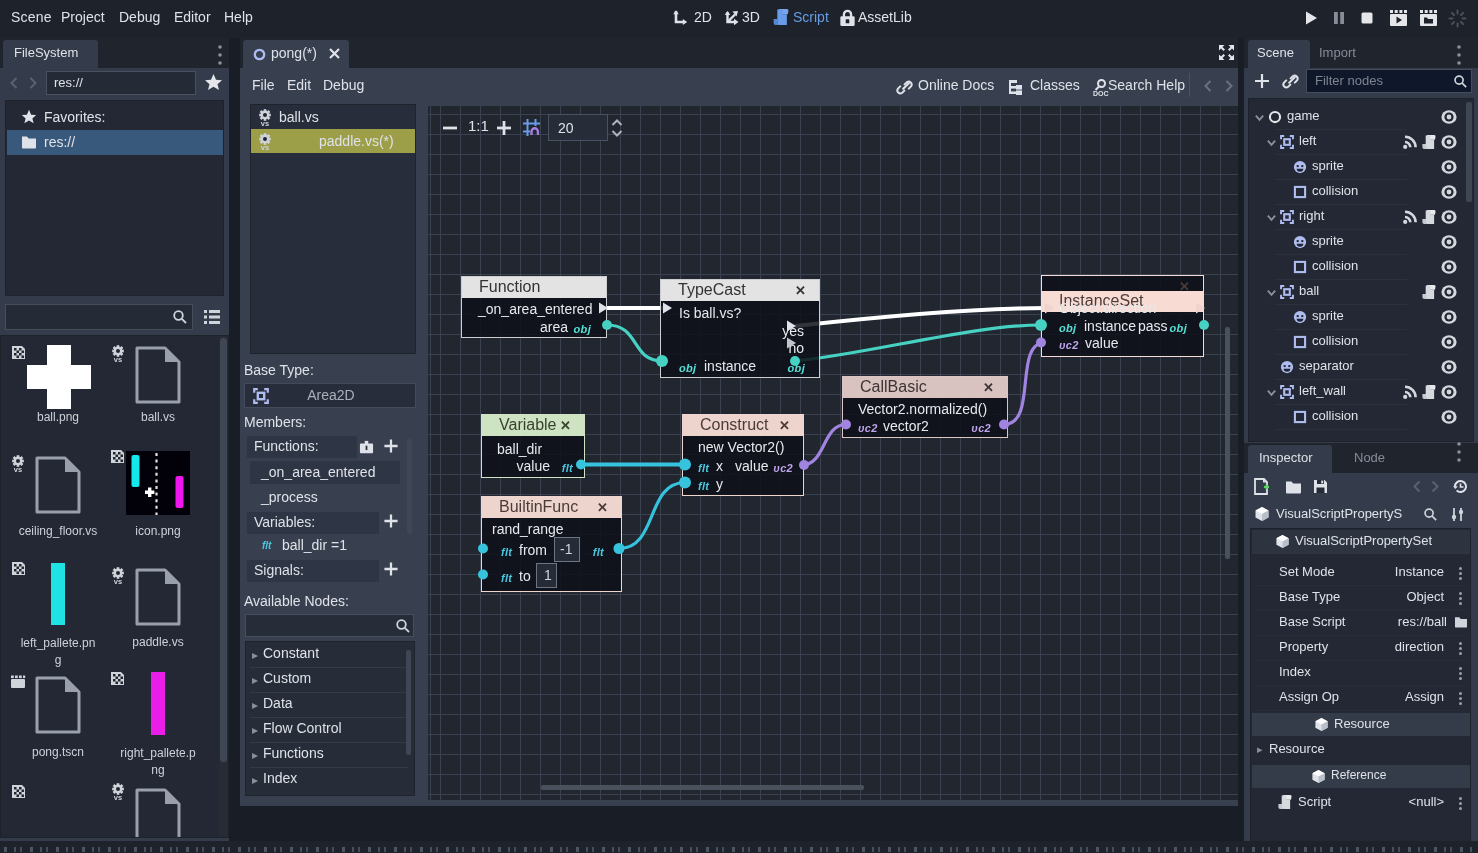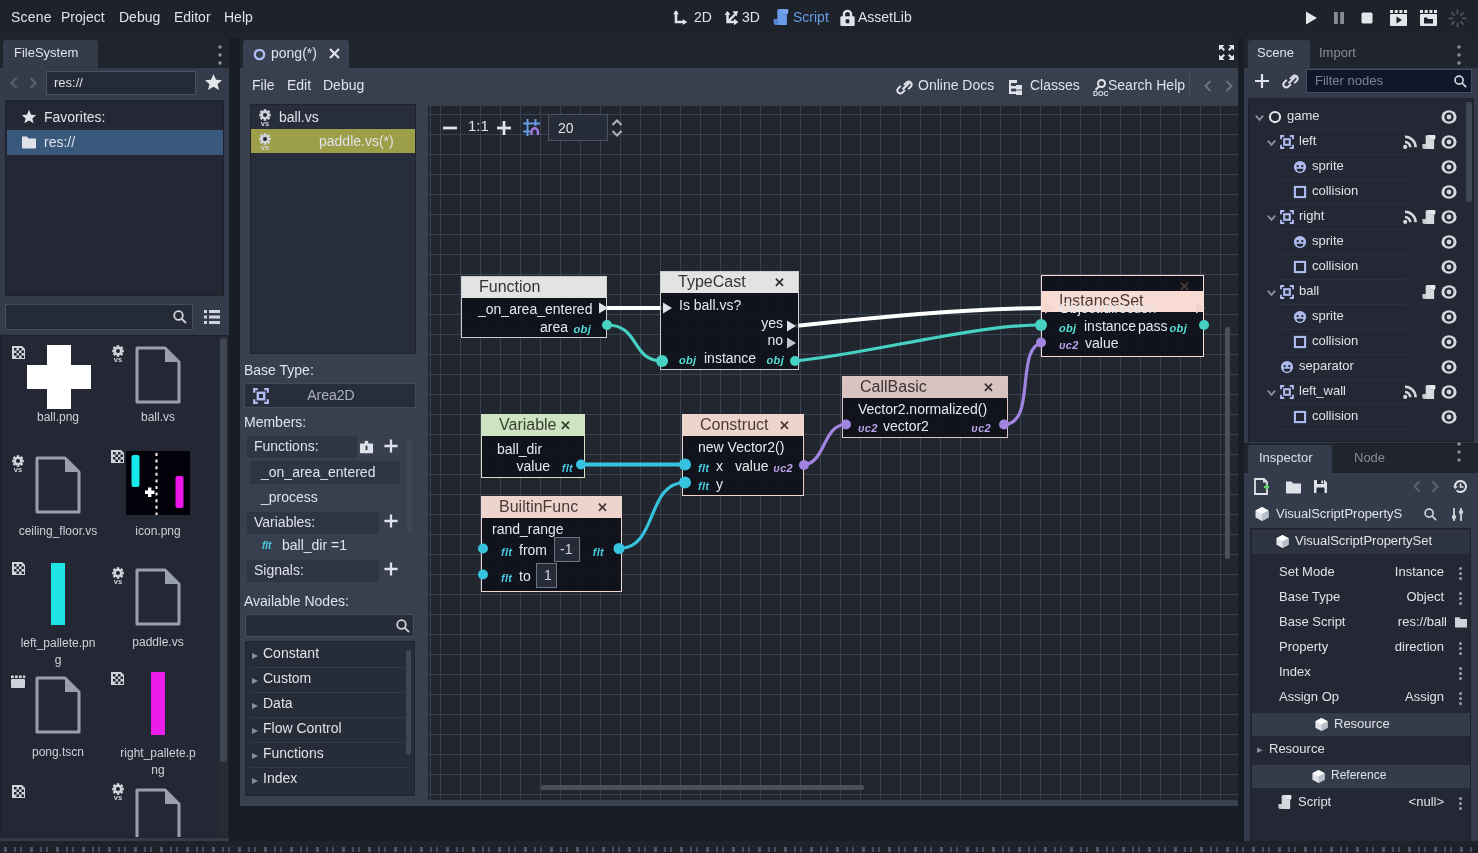--- a/index.html
+++ b/index.html
@@ -490,21 +490,21 @@
         <path d="M576 318.5 C 610 318.5, 585 236.5, 617 236.5" stroke="#a184e0" stroke-width="3.2"></path>
       </svg>
 
       <div class="gnode" style="left:33px;top:170px;width:146px;height:62px;border-color:#cdced1;">
         <div class="ghead" style="background:#e3e3e3;color:#333;">Function</div>
         <div class="grow" style="top:24px;left:16px;">_on_area_entered</div>
         <div class="grow" style="top:42px;right:38px;">area</div>
         <div class="plab pobj" style="top:46px;right:15px;">obj</div>
       </div>
 
-      <div class="gnode" style="left:232px;top:165px;width:139px;height:99px;border-color:#cdced1;">
+      <div class="gnode" style="left:232px;top:173px;width:160px;height:99px;border-color:#cdced1;">
         <div class="ghead" style="background:#e3e3e3;color:#333;">TypeCast</div>
         <div class="gx" style="color:#333;">✕</div>
         <div class="grow" style="top:25px;left:18px;">Is ball.vs?</div>
         <div class="grow" style="top:43px;right:15px;">yes</div>
         <div class="grow" style="top:60px;right:15px;">no</div>
         <div class="plab pobj" style="top:82px;left:18px;">obj</div>
         <div class="grow" style="top:78px;left:43px;">instance</div>
         <div class="plab pobj" style="top:82px;right:14px;">obj</div>
       </div>
 

